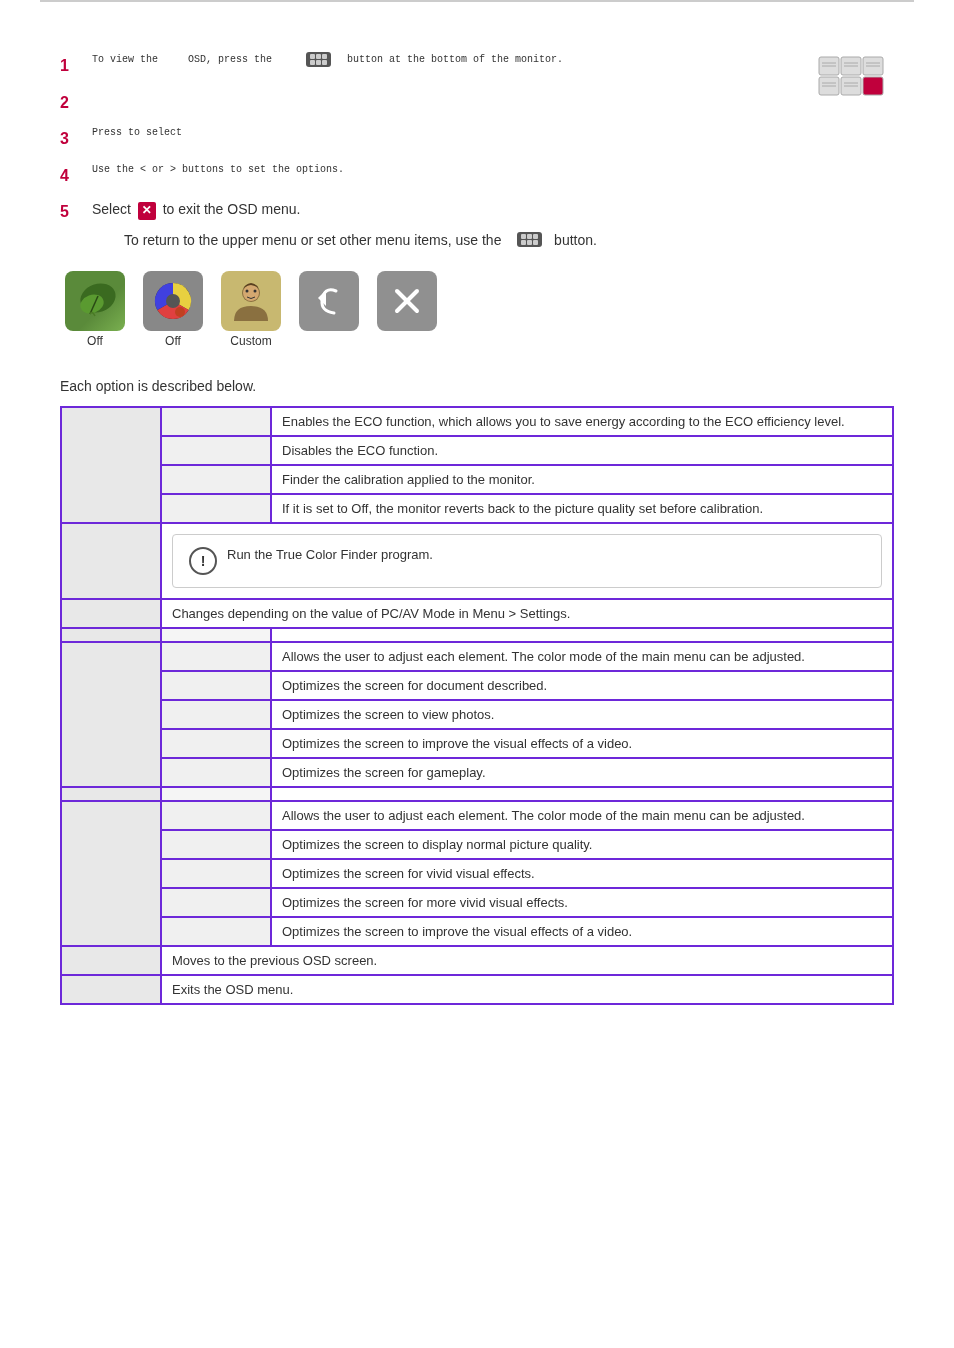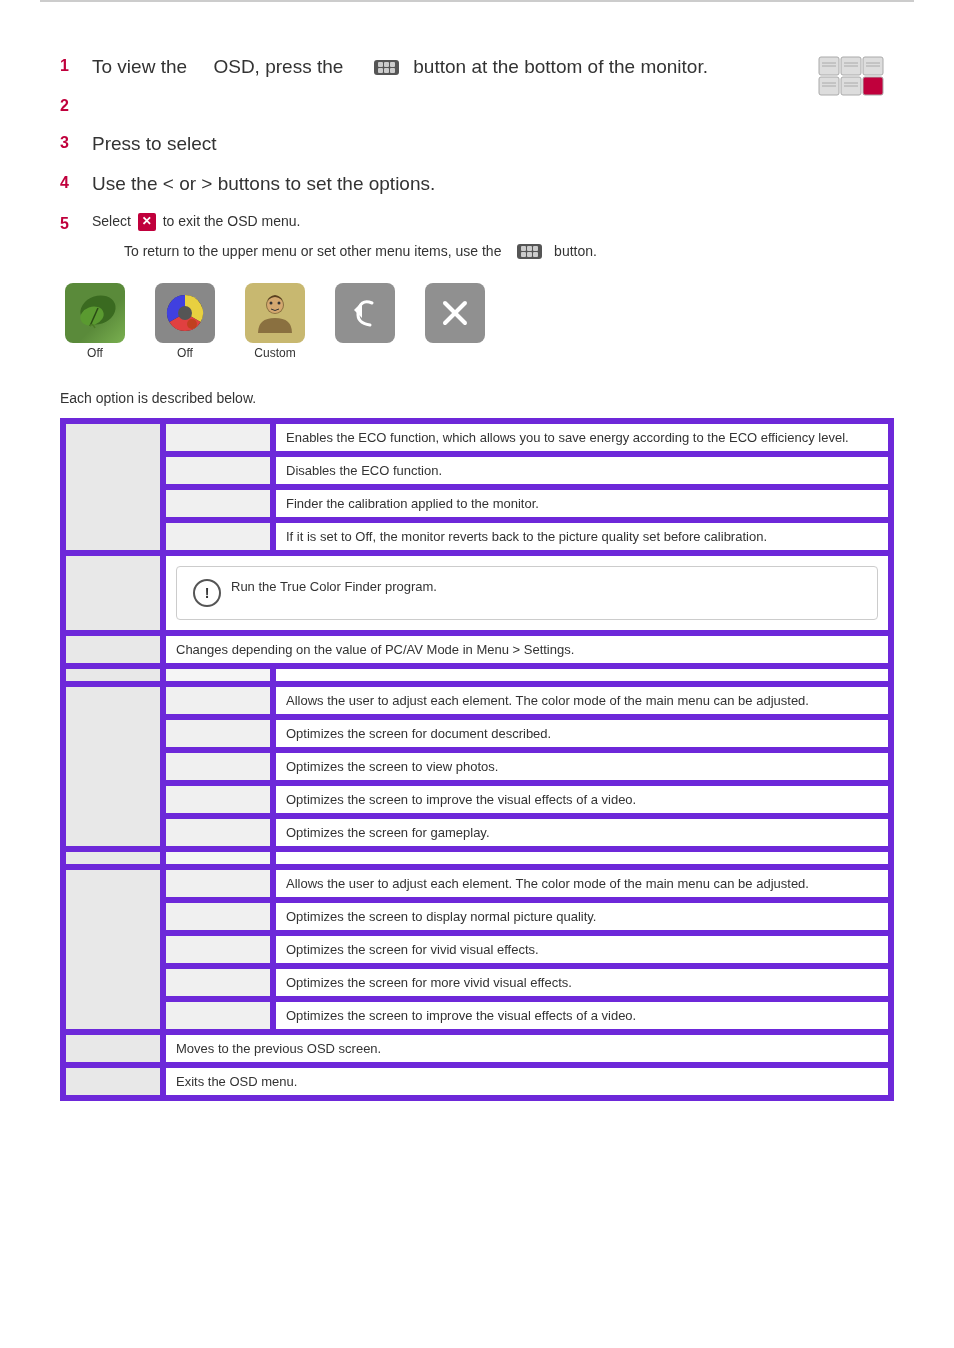--- a/index.html
+++ b/index.html
@@ -39,21 +39,22 @@
       font-size: 16px;
       font-weight: bold;
       color: #c0003c;
       min-width: 24px;
       margin-right: 8px;
       margin-top: 1px;
     }
 
     .step-text {
       flex: 1;
-      font-size: 19px;
+      font-size: 10px;
+      font-family: Liberation Mono, monospace;
     }
 
     .osd-button-icon {
       display: inline-flex;
       align-items: center;
       justify-content: center;
       background: #555;
       border-radius: 3px;
       padding: 2px 4px;
       margin: 0 4px;
@@ -94,21 +95,21 @@
       position: absolute;
       right: 0;
       top: 0;
       width: 80px;
       height: 70px;
     }
 
     
     .icon-buttons-row {
       display: flex;
-      gap: 20px;
+      gap: 8px;
       margin: 20px 0 30px 0;
     }
 
     .icon-btn {
       display: flex;
       flex-direction: column;
       align-items: center;
       width: 70px;
     }
 
@@ -133,21 +134,21 @@
       margin-bottom: 12px;
     }
 
     table {
       width: 100%;
       border-collapse: collapse;
       font-size: 13px;
     }
 
     td {
-      border: 6px solid #6d28d9;
+      border: 2px solid #6d28d9;
       padding: 6px 10px;
       vertical-align: top;
     }
 
     .col-label {
       width: 100px;
       background: #f5f5f5;
     }
 
     .col-sub {

